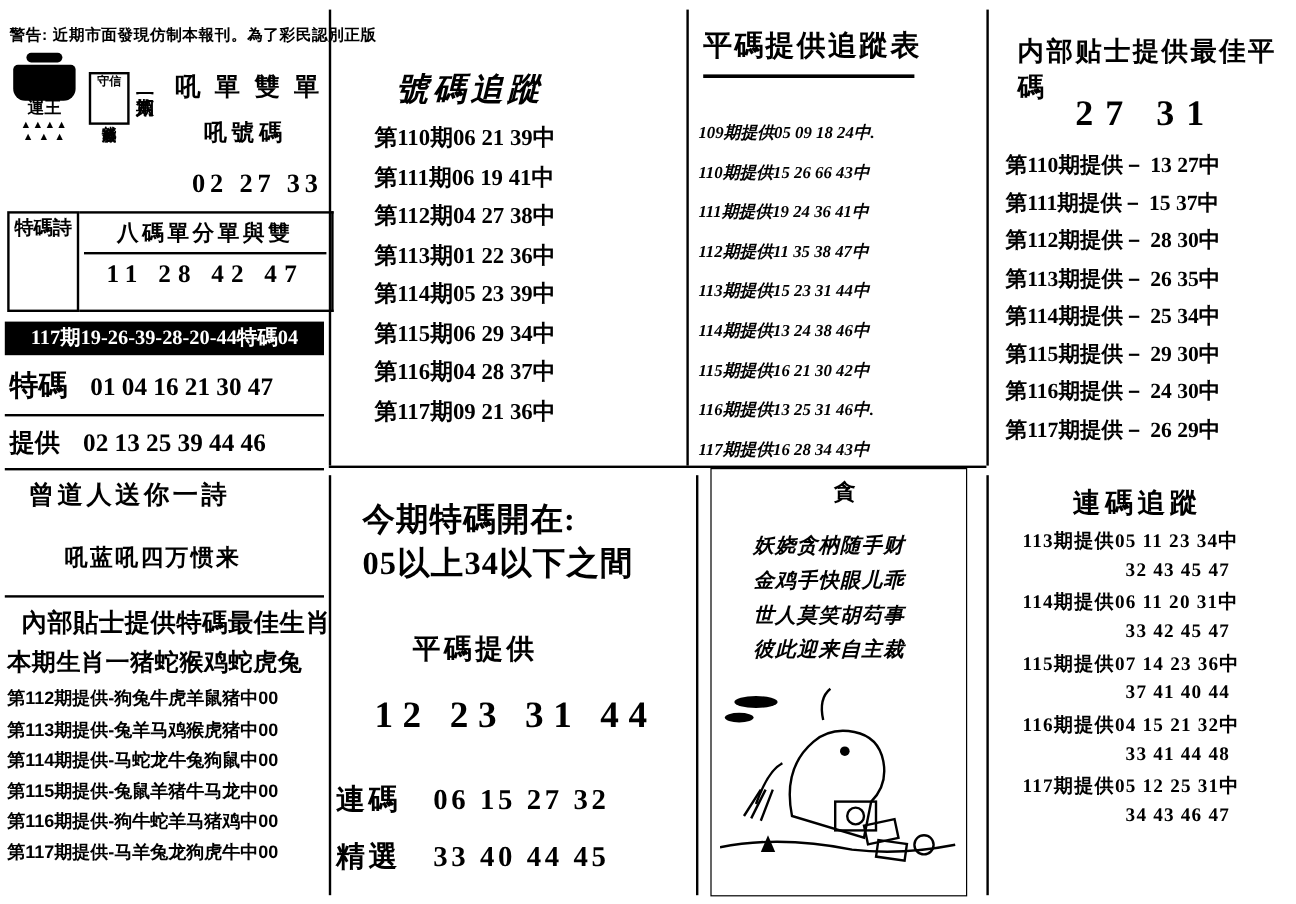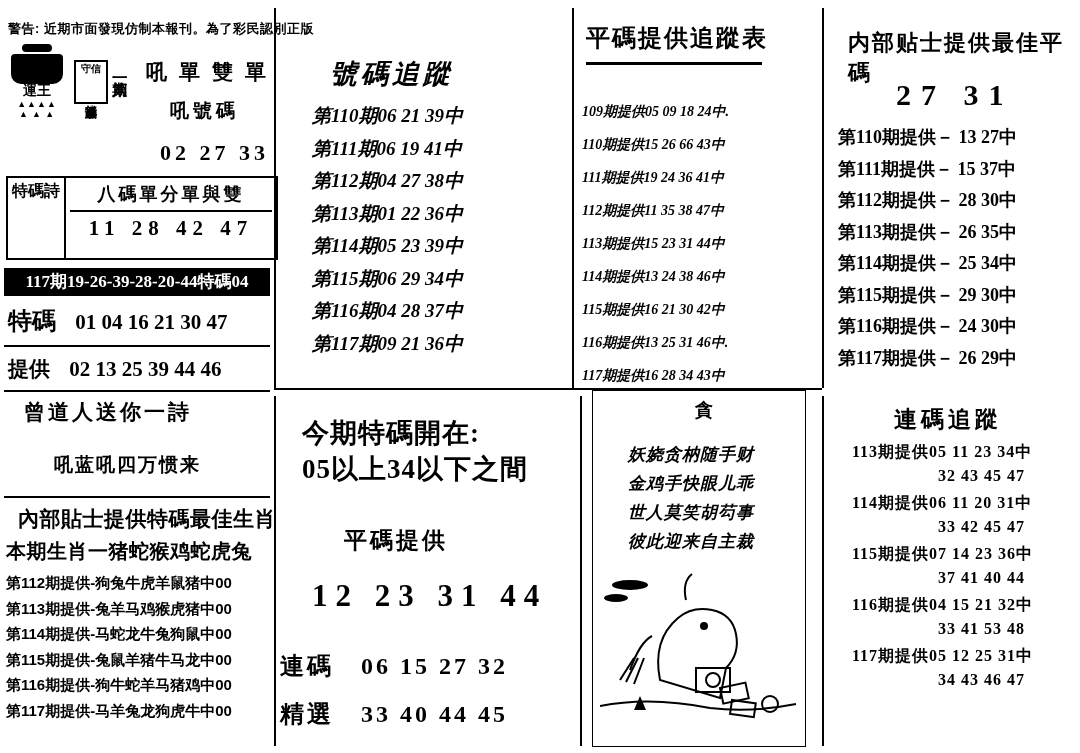--- a/index.html
+++ b/index.html
@@ -26,21 +26,21 @@
   .row-tema .lbl{font-size:24px;}
   .row-tigong{position:absolute;top:355px;left:8px;font-size:21px;font-weight:bold;}
   .sepline{position:absolute;left:4px;width:266px;border-top:2px solid #000;}
   .zdr{position:absolute;top:398px;left:24px;font-size:21px;font-weight:bold;letter-spacing:3px;}
   .zdr2{position:absolute;top:452px;left:54px;font-size:19px;font-weight:bold;letter-spacing:2px;}
   .nbts{position:absolute;top:505px;left:18px;font-size:21px;font-weight:bold;letter-spacing:0.5px;}
   .bqsx{position:absolute;top:538px;left:6px;font-size:20px;font-weight:bold;letter-spacing:0.5px;}
   .sxlist{position:absolute;top:570px;left:6px;font-size:15px;font-weight:bold;line-height:25.5px;font-family:"Liberation Sans",sans-serif;}
   
   .hmzz-title{position:absolute;top:56px;left:330px;font-size:27px;font-weight:bold;letter-spacing:4px;font-style:italic;}
-  .hmzz-list{position:absolute;top:100px;left:312px;font-size:19px;font-weight:bold;font-style:italic;line-height:32.5px;}
+  .hmzz-list{position:absolute;top:100px;left:312px;font-size:19px;font-weight:bold;line-height:32.5px;}
   .jqtm{position:absolute;top:415px;left:302px;font-size:27px;font-weight:bold;line-height:1.35;letter-spacing:1px;}
   .pmtg{position:absolute;top:525px;left:344px;font-size:23px;font-weight:bold;letter-spacing:3px;}
   .pmnums{position:absolute;top:578px;left:312px;font-size:31px;font-weight:bold;letter-spacing:8px;}
   .lianma{position:absolute;top:650px;left:280px;font-size:24px;font-weight:bold;letter-spacing:3px;}
   .jingxuan{position:absolute;top:698px;left:280px;font-size:24px;font-weight:bold;letter-spacing:3px;}
   .vline{position:absolute;border-left:2px solid #000;}
   
   .pmgz-title{position:absolute;top:22px;left:586px;font-size:24px;font-weight:bold;letter-spacing:2px;}
   .pmgz-list{position:absolute;top:95px;left:582px;font-size:14px;font-weight:bold;font-style:italic;line-height:33px;}
   .tan{position:absolute;top:398px;left:695px;font-size:18px;font-weight:bold;}
@@ -206,19 +206,19 @@
   <div class="grp">
     <div class="l1">114期提供06  11  20  31中</div>
     <div class="l2">33  42  45  47</div>
   </div>
   <div class="grp">
     <div class="l1">115期提供07  14  23  36中</div>
     <div class="l2">37  41  40  44</div>
   </div>
   <div class="grp">
     <div class="l1">116期提供04  15  21  32中</div>
-    <div class="l2">33  41  53  48</div>
+    <div class="l2">33  41  44  48</div>
   </div>
   <div class="grp">
     <div class="l1">117期提供05  12  25  31中</div>
     <div class="l2">34  43  46  47</div>
   </div>
 </div>
 
 </body></html>

